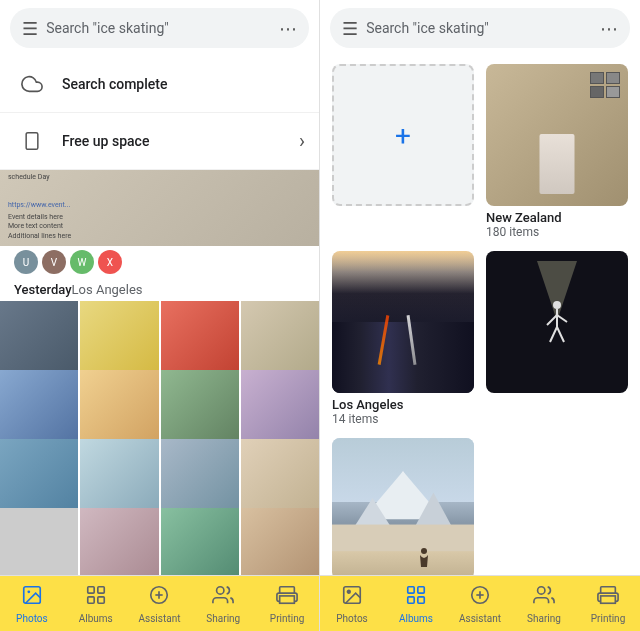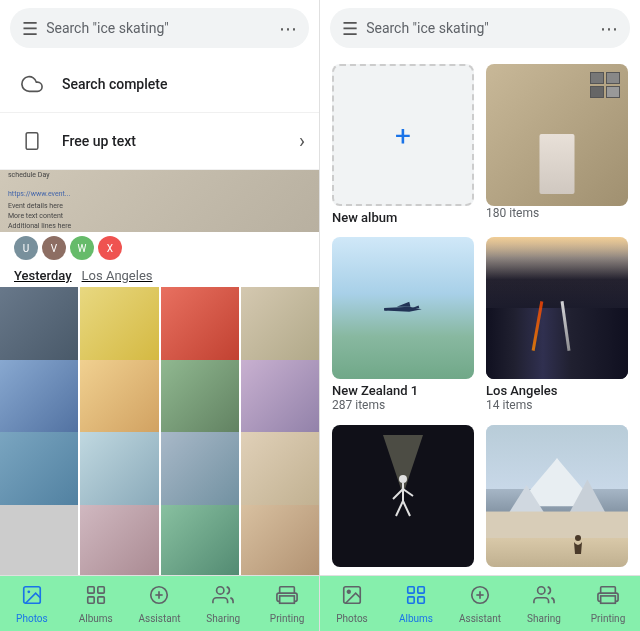--- a/index.html
+++ b/index.html
@@ -117,22 +117,20 @@
       align-items: center;
       justify-content: center;
       color: #fff;
     }
 
     
     .yesterday-label-row {
       display: flex;
       align-items: flex-start;
       padding: 6px 14px 4px;
-      gap: 10px;
-      text-decoration: underline;
     }
     .yesterday-label-row .date-lbl {
       font-size: 13px;
       font-weight: 500;
       color: #202124;
     }
     .yesterday-label-row .place-lbl {
       font-size: 13px;
       color: #5f6368;
     }
@@ -150,21 +148,21 @@
       aspect-ratio: 1;
       overflow: hidden;
       background: #ccc;
     }
 
     
     .bottom-nav {
       display: flex;
       border-top: 1px solid #e0e0e0;
       height: 56px;
-      background: #86efac;
+      background: #fde047;
     }
     .nav-item {
       flex: 1;
       display: flex;
       flex-direction: column;
       align-items: center;
       justify-content: center;
       cursor: pointer;
       gap: 2px;
     }
@@ -280,24 +278,24 @@
     
     .mountain-scene {
       width: 100%;
       height: 100%;
       background: linear-gradient(180deg, #c8d8e8 0%, #b0c0d0 40%, #8898a8 60%, #d8c8a8 80%, #c0b090 100%);
     }
 
     
     .today-photo-mock {
       width: 100%;
-      height: 62px;
+      height: 76px;
       background: linear-gradient(135deg, #d0c8b8 0%, #b8b0a0 100%);
       display: flex;
-      align-items: center;
+      align-items: flex-end;
       padding: 4px 8px;
     }
     .today-text-lines {
       font-size: 7px;
       color: #444;
       line-height: 1.4;
     }
   </style>
 </head>
 <body>
@@ -322,30 +320,30 @@
   </div>
 
   <div class="notification-card">
     <div class="notif-icon">
       <svg width="20" height="22" viewBox="0 0 24 24" fill="none" stroke="#555" stroke-width="1.8">
         <rect x="5" y="2" width="14" height="20" rx="2" ry="2"></rect>
         <line x1="12" y1="18" x2="12.01" y2="18"></line>
       </svg>
     </div>
     <div class="notif-text">
-      <div class="notif-title">Free up text</div>
+      <div class="notif-title">Free up space</div>
     </div>
     <span class="arrow-icon">›</span>
   </div>
 
 
   <div class="today-photo-mock">
     <div class="today-text-lines">
       <div>schedule Day</div>
-      <div style="color:#4466aa; font-size:7px; margin-top:10px;">https://www.event...</div>
+      <div style="color:#4466aa; font-size:7px; margin-top:18px;">https://www.event...</div>
       <div style="margin-top:2px;">Event details here</div>
       <div>More text content</div>
       <div>Additional lines here</div>
     </div>
   </div>
 
   <div class="today-avatars">
     <div class="avatar-circle" style="background:#78909c;">U</div>
     <div class="avatar-circle" style="background:#8d6e63;">V</div>
     <div class="avatar-circle" style="background:#66bb6a;">W</div>
@@ -439,52 +437,38 @@
     <span class="search-text">Search "ice skating"</span>
     <span class="search-more">⋯</span>
   </div>
 
   <div class="albums-grid">
 
     <div class="album-item">
       <div class="album-thumb new-album">
         <span class="plus-icon">+</span>
       </div>
-      <div class="album-title">New album</div>
     </div>
 
     <div class="album-item">
       <div class="album-thumb">
         <div style="width:100%;height:100%;background:linear-gradient(135deg,#c8b898,#a09070);display:flex;flex-direction:column;align-items:flex-start;padding:8px;justify-content:flex-start;">
           <div style="display:grid;grid-template-columns:1fr 1fr;gap:2px;position:absolute;right:8px;top:8px;">
             <div style="width:14px;height:12px;background:#777;border:1px solid #555;"></div>
             <div style="width:14px;height:12px;background:#888;border:1px solid #555;"></div>
             <div style="width:14px;height:12px;background:#666;border:1px solid #555;"></div>
             <div style="width:14px;height:12px;background:#999;border:1px solid #555;"></div>
           </div>
           <div style="position:absolute;bottom:12px;left:50%;transform:translateX(-50%);width:35px;height:60px;background:linear-gradient(180deg,#e8e0d8,#d0c8c0);border-radius:2px;"></div>
         </div>
       </div>
+      <div class="album-title">New Zealand</div>
       <div class="album-count">180 items</div>
     </div>
 
-    <div class="album-item">
-      <div class="album-thumb">
-        <div class="aircraft-scene">
-          <svg width="50" height="30" viewBox="0 0 80 40" fill="#223355">
-            <path d="M10,20 L50,18 L70,22 L50,26 L10,24 Z"></path>
-            <path d="M30,18 L50,10 L52,18 Z"></path>
-            <path d="M55,20 L65,16 L66,20 Z"></path>
-            <rect x="10" y="20" width="5" height="4" rx="1"></rect>
-          </svg>
-        </div>
-      </div>
-      <div class="album-title">New Zealand 1</div>
-      <div class="album-count">287 items</div>
-    </div>
 
     <div class="album-item">
       <div class="album-thumb">
         <div style="width:100%;height:100%;position:relative;background:linear-gradient(180deg,#f0940020 0%,#202030 30%,#101020 100%);">
           <div style="position:absolute;bottom:0;left:0;right:0;height:50%;background:linear-gradient(90deg,#101020 0%,#202030 20%,#303050 40%,#202030 60%,#101020 100%);"></div>
           <div style="position:absolute;top:0;left:0;right:0;height:50%;background:linear-gradient(180deg,#f09000 0%,#e0700020 30%,transparent 100%);opacity:0.3;"></div>
 
           <div style="position:absolute;bottom:20%;left:35%;width:3px;height:35%;background:linear-gradient(180deg,#ff4400,#ff8800);transform:rotate(10deg);opacity:0.8;"></div>
           <div style="position:absolute;bottom:20%;left:55%;width:3px;height:35%;background:linear-gradient(180deg,#ffffff,#aaaaaa);transform:rotate(-8deg);opacity:0.8;"></div>
         </div>

